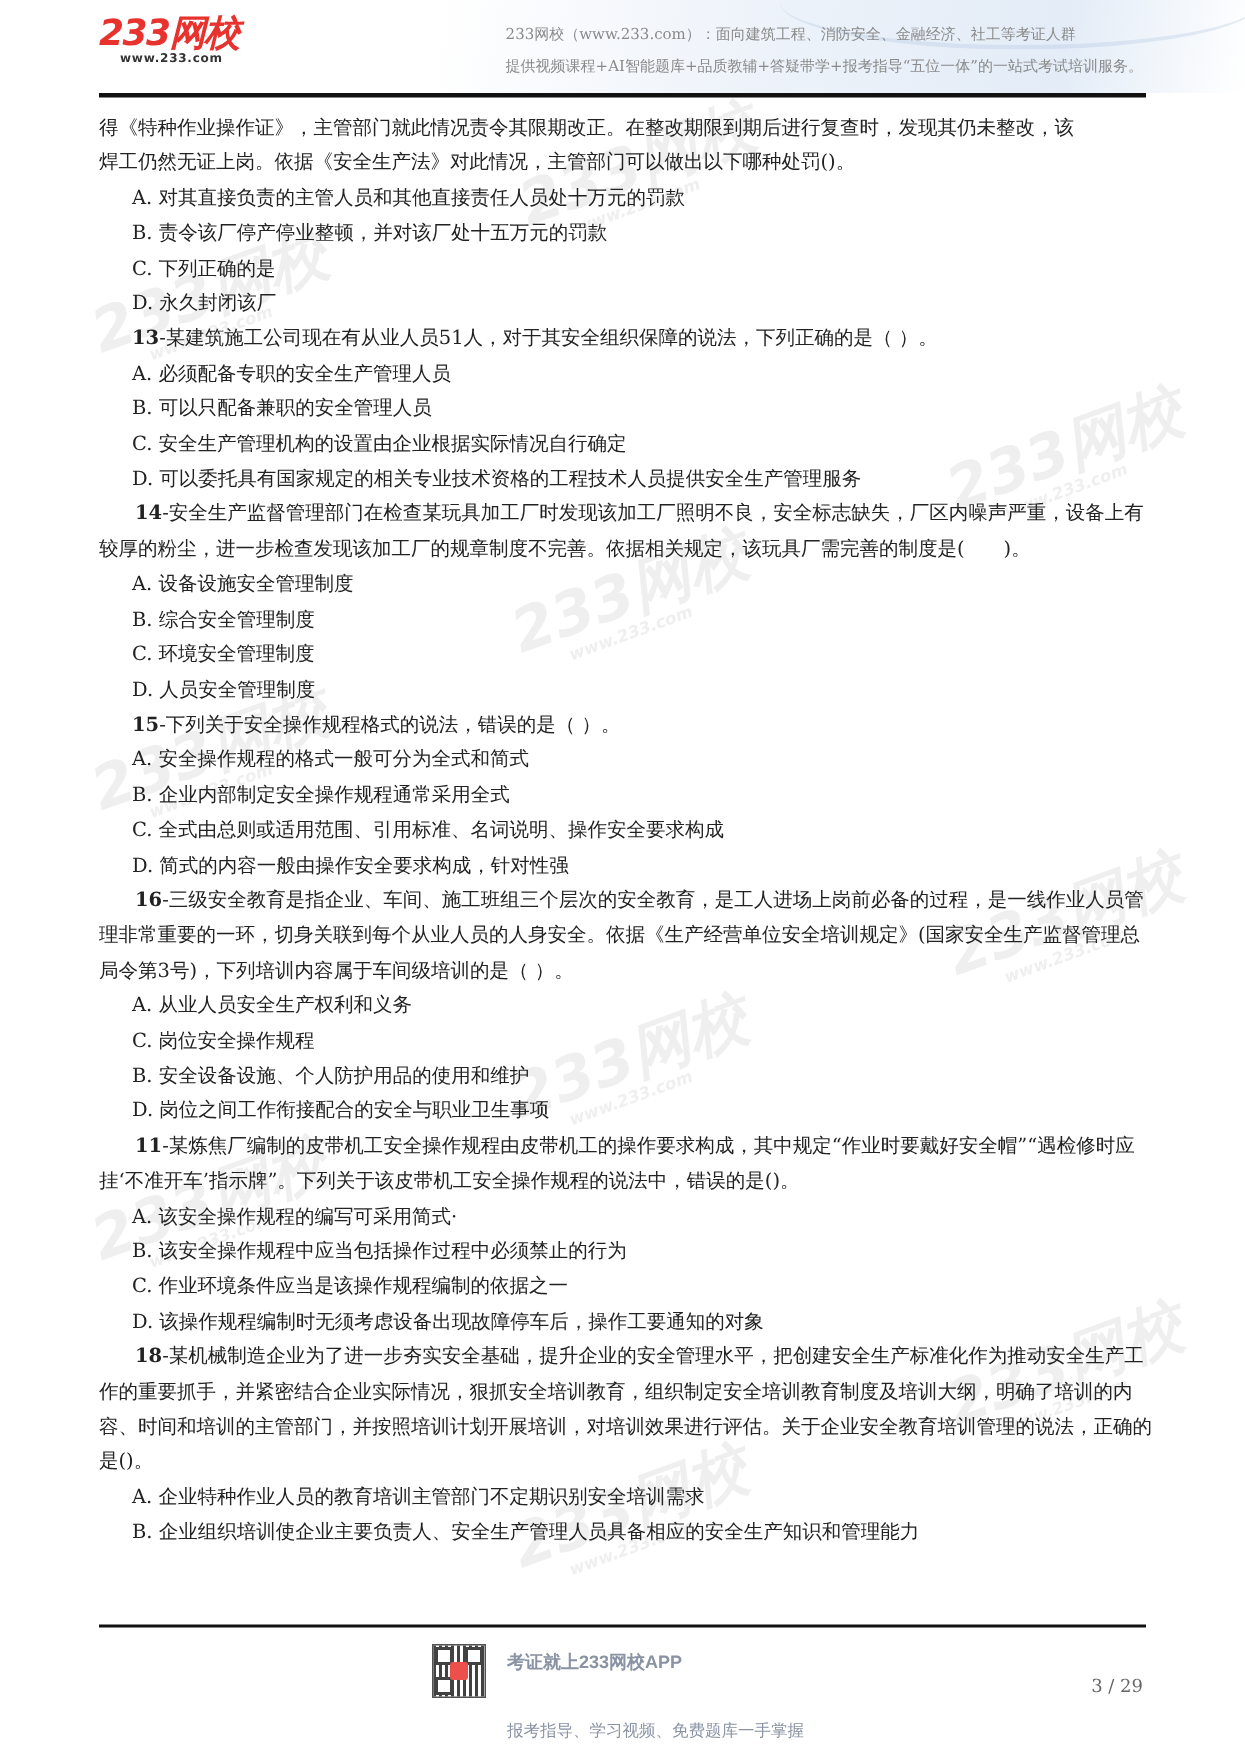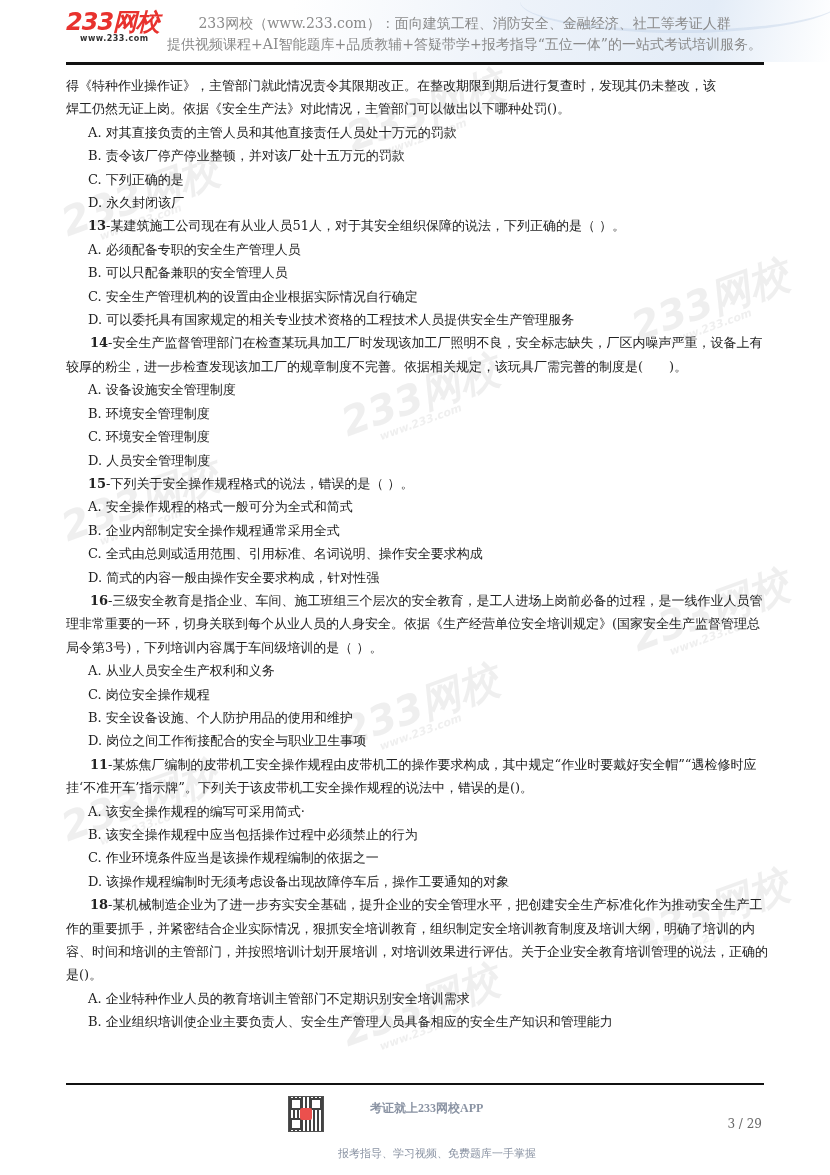--- a/index.html
+++ b/index.html
@@ -7,22 +7,22 @@
          font-family: "DejaVu Serif", "Liberation Serif", serif; color: #222; }
   .header { position: absolute; left: 0; top: 0; width: 830px; height: 62px;
             background: linear-gradient(100deg, #ffffff 0%, #ffffff 35%, #eef3fa 60%, #e3ecf7 85%, #ffffff 100%); }
   .header-swoosh { position: absolute; left: 520px; top: -30px; width: 320px; height: 60px;
             border-radius: 50%; border-bottom: 3px solid rgba(180,200,225,0.35); }
   .logo { position: absolute; left: 66px; top: 10px; }
   .logo-main { font-family: "DejaVu Sans", sans-serif; font-weight: bold; font-style: italic;
                font-size: 24px; color: #e8322e; letter-spacing: -1px; line-height: 24px; }
   .logo-url { font-family: "DejaVu Sans", sans-serif; font-weight: bold; font-size: 8px;
               color: #333; margin-left: 14px; letter-spacing: 0.5px; line-height: 10px; }
-  .header-text { position: absolute; right: 68px; top: 13px; text-align: center;
-                 font-size: 14px; color: #8a8a8a; line-height: 21px; }
+  .header-text { position: absolute; right: 68px; top: 13px; text-align: left;
+                 font-size: 10px; color: #8a8a8a; line-height: 21px; }
   .header-rule { position: absolute; left: 66px; top: 62px; width: 698px; height: 3px; background: #111; }
 
   .content { position: absolute; left: 66px; top: 74px; width: 702px;
              font-size: 13px; line-height: 23.4px; }
   .p { margin: 0; white-space: nowrap; }
   .stem { text-indent: 24px; white-space: normal; }
   .opt { padding-left: 22px; }
   .qnum { font-weight: bold; }
 
   .watermark { position: absolute; font-family: "DejaVu Sans", sans-serif; font-weight: bold;
@@ -31,22 +31,22 @@
   .watermark .wm-big { font-size: 40px; display: block; }
   .watermark .wm-small { font-size: 11px; display: block; margin-left: 30px; }
 
   .footer-rule { position: absolute; left: 66px; top: 1083px; width: 698px; height: 2px; background: #111; }
   .qr { position: absolute; left: 288px; top: 1096px; width: 34px; height: 34px;
         background:
           repeating-linear-gradient(90deg, #222 0 2px, #fff 2px 4px),
           #fff; opacity: 0.85; border: 1px solid #333; }
   .qr-corner { position: absolute; width: 8px; height: 8px; border: 2px solid #222; background: #fff; }
   .qr-badge { position: absolute; left: 11px; top: 11px; width: 12px; height: 12px; background: #e8322e; border-radius: 2px; }
-  .footer-title { position: absolute; left: 338px; top: 1100px; font-family: Liberation Serif, serif;
-                  font-weight: bold; font-size: 12px; color: #8a93a3; margin-left: 32px; }
+  .footer-title { position: absolute; left: 338px; top: 1100px; font-family: Liberation Sans, sans-serif;
+                  font-weight: bold; font-size: 12px; color: #8a93a3; }
   .footer-sub { position: absolute; left: 338px; top: 1122px; font-family: "DejaVu Sans", sans-serif;
                 font-size: 11px; color: #8a93a3; margin-top: 24px; }
   .page-num { position: absolute; right: 68px; top: 1117px; font-family: "DejaVu Serif", serif;
               font-size: 12px; color: #666; margin-left: 28px; }
 </style>
 </head>
 <body>
 
 <div class="header">
   <div class="header-swoosh"></div>
@@ -117,21 +117,21 @@
     <p class="p opt"><span class="qnum">13</span><span>-某建筑施工公司现在有从业人员51人，对于其安全组织保障的说法，下列正确的是（ ）。</span></p>
     <p class="p opt">A. 必须配备专职的安全生产管理人员</p>
     <p class="p opt">B. 可以只配备兼职的安全管理人员</p>
     <p class="p opt">C. 安全生产管理机构的设置由企业根据实际情况自行确定</p>
     <p class="p opt">D. 可以委托具有国家规定的相关专业技术资格的工程技术人员提供安全生产管理服务</p>
   </div>
 
   <div>
     <p class="p stem"><span class="qnum">14</span><span>-安全生产监督管理部门在检查某玩具加工厂时发现该加工厂照明不良，安全标志缺失，厂区内噪声严重，设备上有较厚的粉尘，进一步检查发现该加工厂的规章制度不完善。依据相关规定，该玩具厂需完善的制度是(　　)。</span></p>
     <p class="p opt">A. 设备设施安全管理制度</p>
-    <p class="p opt">B. 环境安全管理制度</p>
+    <p class="p opt">B. 综合安全管理制度</p>
     <p class="p opt">C. 环境安全管理制度</p>
     <p class="p opt">D. 人员安全管理制度</p>
   </div>
 
   <div>
     <p class="p opt"><span class="qnum">15</span><span>-下列关于安全操作规程格式的说法，错误的是（ ）。</span></p>
     <p class="p opt">A. 安全操作规程的格式一般可分为全式和简式</p>
     <p class="p opt">B. 企业内部制定安全操作规程通常采用全式</p>
     <p class="p opt">C. 全式由总则或适用范围、引用标准、名词说明、操作安全要求构成</p>
     <p class="p opt">D. 简式的内容一般由操作安全要求构成，针对性强</p>

